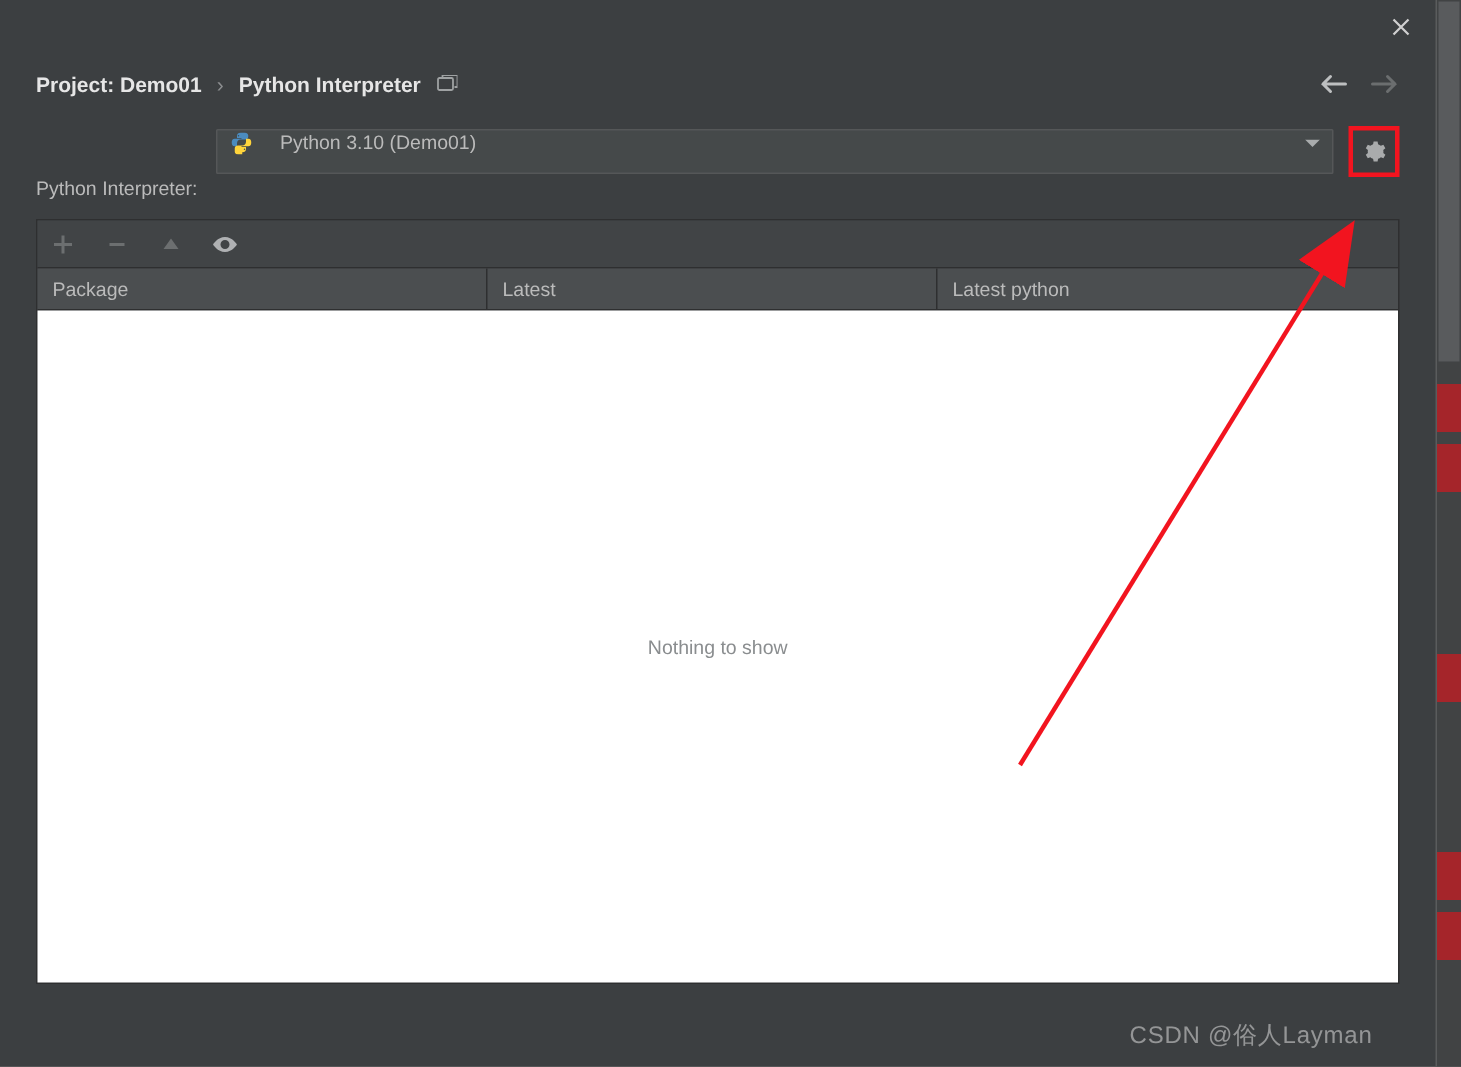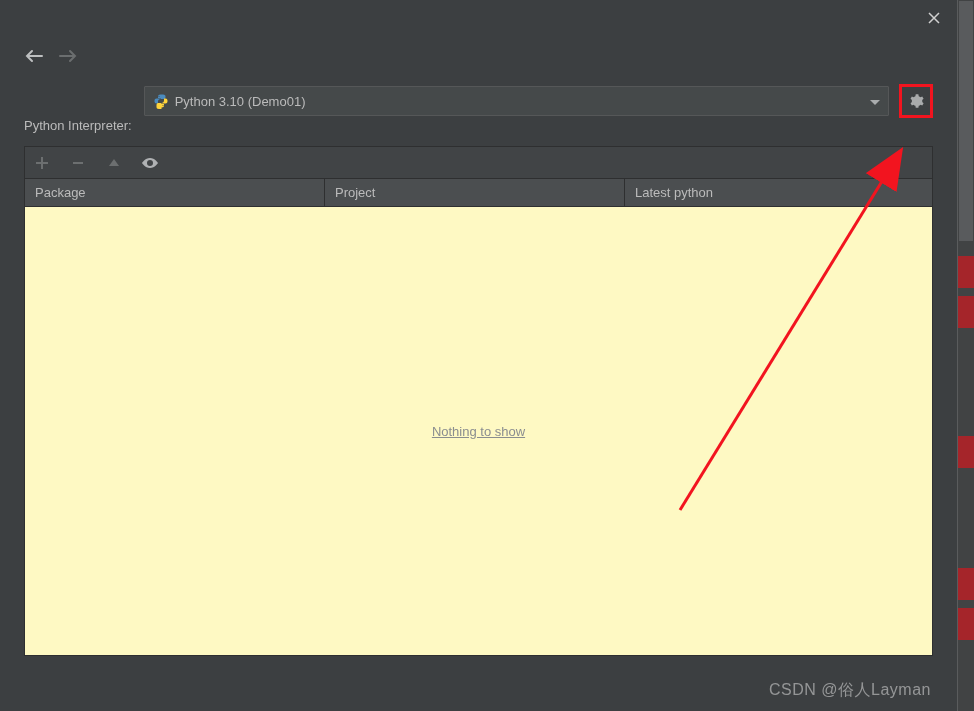--- a/index.html
+++ b/index.html
@@ -100,23 +100,23 @@
     padding: 0 24px;
     gap: 12px;
   }
   .interp-label { color: var(--text-light); font-size: 13px; white-space: nowrap; margin-top: 48px; }
   .interp-select {
     flex: 1;
     height: 30px;
     background: var(--bg-input);
     border: 1px solid var(--border-light);
     border-radius: 1px;
-    display: flex; align-items: center;
+    display: flex; align-items: flex-start;
     padding: 0 8px;
-    gap: 6px;
+    gap: 18px;
     min-width: 0;
   }
   .py-logo {
     width: 16px; height: 16px;
     display: flex; align-items:center; justify-content:center;
   }
   .interp-name { color: var(--text-light); font-size: 13px; white-space: nowrap; }
   .interp-path { color: var(--text-dim); font-size: 13px; white-space: nowrap; overflow: hidden; text-overflow: ellipsis; }
   .interp-select .chevron {
     margin-left: auto; color: var(--icon-color);
@@ -165,56 +165,66 @@
     display:flex; align-items:center;
     color: var(--text-light);
     border-right: 1px solid var(--border-dark);
     font-size: 13px;
   }
   .hcell.package { width: 300px; }
   .hcell.version { width: 300px; }
   .hcell.latest { flex: 1; border-right:none; }
   .pkg-body {
     flex: 1;
-    background: #fef9c3;
+    background: #ffffff;
     display:flex; align-items:center; justify-content:center;
     color: #8a8d8f;
     font-size: 13px;
-    text-decoration: underline;
   }
 
   
   .anno-layer {
     position: absolute; inset: 0;
     pointer-events: none;
   }
 
   
   .watermark {
     position: absolute;
-    right: 26px; bottom: 10px;
+    right: 42px; bottom: 10px;
     color: rgba(220,220,220,0.55);
     font-size: 16px;
     letter-spacing: 0.5px;
   }
 </style>
 </head>
 <body>
 
 <div class="window">
 
   <div class="titlebar">
     <div class="close-btn">
       <svg viewBox="0 0 12 12">
           <path d="M1 1 L11 11 M11 1 L1 11" stroke-width="1.5" fill="none"></path>
         </svg>
     </div>
   </div>
 
   <div class="breadcrumb-row">
+    <div class="breadcrumb">
+      <span>Project: Demo01</span>
+      <span class="sep">›</span>
+      <span>Python Interpreter</span>
+      <span class="reset-icon">
+        <svg width="14" height="12" viewBox="0 0 14 12">
+            <rect x="1" y="2" width="10" height="8" rx="1" fill="none" stroke="#9fa2a3" stroke-width="1.2"></rect>
+            <path d="M4 2 L4 0 L14 0 L14 8 L12 8" fill="none" stroke="#9fa2a3" stroke-width="1.2"></path>
+          </svg>
+      </span>
+    </div>
     <div class="nav-arrows">
       <div class="arrow-btn">
         <svg width="18" height="14" viewBox="0 0 18 14">
             <path d="M17 7 H2 M7 2 L2 7 L7 12" stroke="#bdbfc0" stroke-width="2" fill="none" stroke-linecap="round"></path>
           </svg>
       </div>
       <div class="arrow-btn disabled">
         <svg width="18" height="14" viewBox="0 0 18 14">
             <path d="M1 7 H16 M11 2 L16 7 L11 12" stroke="#6b6e6f" stroke-width="2" fill="none" stroke-linecap="round"></path>
           </svg>
@@ -265,21 +275,21 @@
           </svg>
       </div>
       <div class="tb-btn bright">
         <svg width="18" height="12" viewBox="0 0 18 12">
             <path d="M9 1C4 1 1 6 1 6s3 5 8 5 8-5 8-5-3-5-8-5zm0 8a3 3 0 110-6 3 3 0 010 6z" fill="currentColor"></path>
           </svg>
       </div>
     </div>
     <div class="pkg-header">
       <div class="hcell package">Package</div>
-      <div class="hcell version">Project</div>
+      <div class="hcell version">Latest</div>
       <div class="hcell latest">Latest python</div>
     </div>
     <div class="pkg-body">
       <span>Nothing to show</span>
     </div>
   </div>
 
   <svg class="anno-layer" width="958" height="711">
     <defs>
       <marker id="ah" markerWidth="14" markerHeight="12" refX="12" refY="6" orient="auto">

